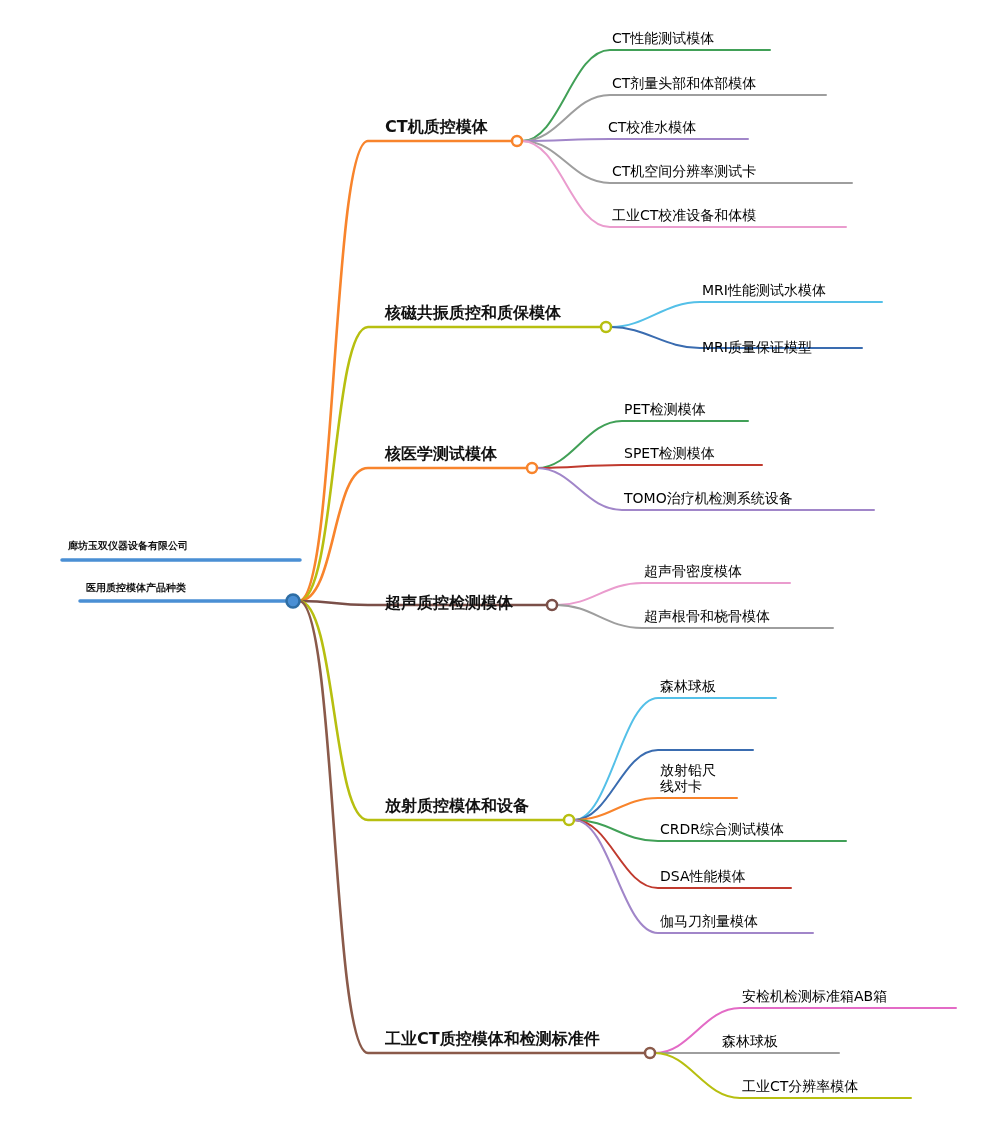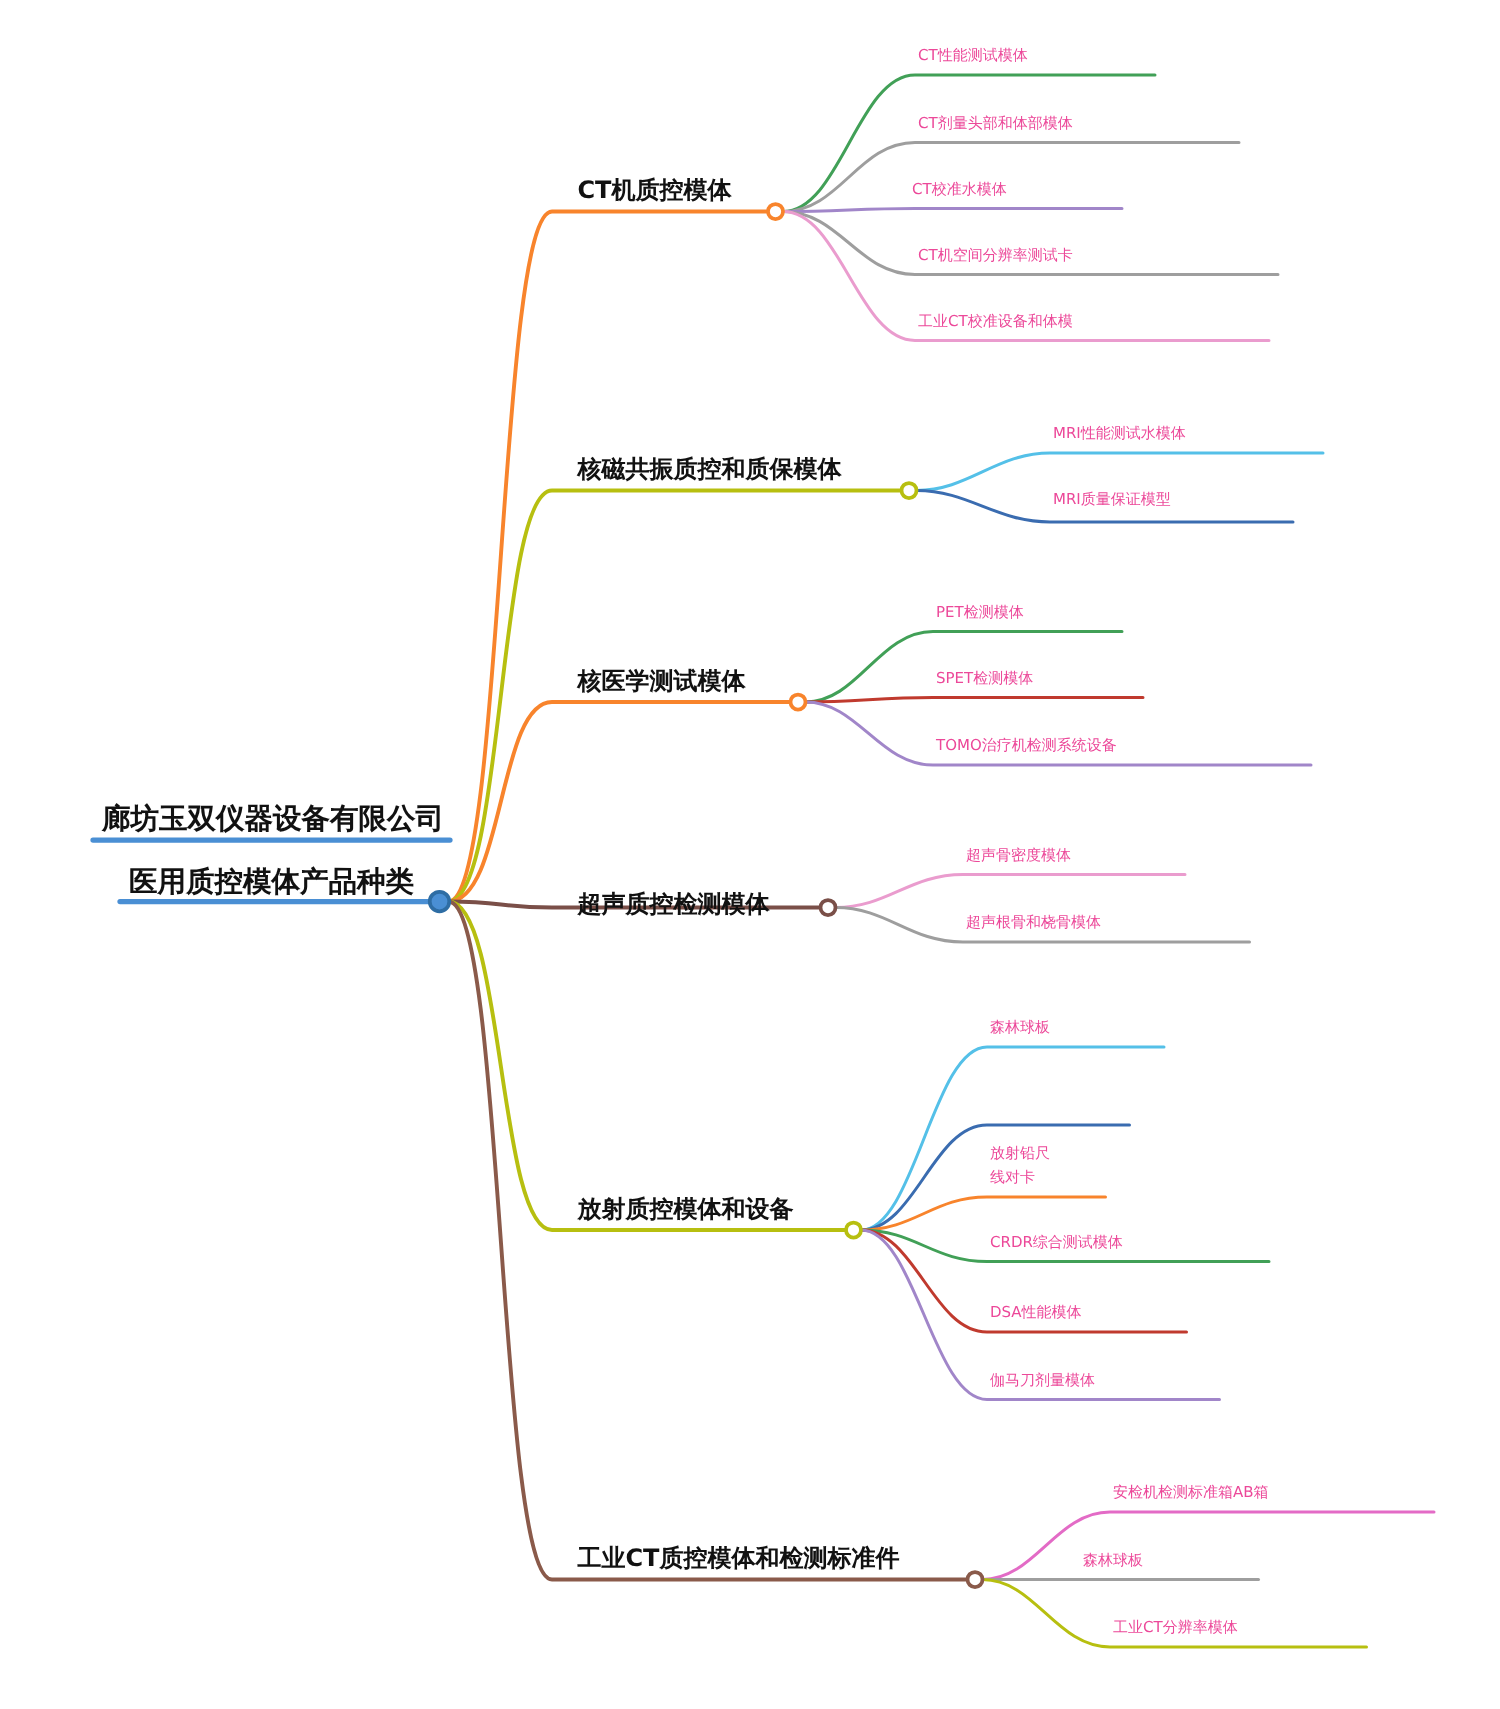--- a/index.html
+++ b/index.html
@@ -4,28 +4,28 @@
 <style>
   * { margin:0; padding:0; box-sizing:border-box; }
   html,body { background:#ffffff; }
   body {
     width:1000px; height:1139px; position:relative; overflow:hidden;
     font-family:"DejaVu Sans","Liberation Sans",sans-serif;
   }
   .mindmap { position:absolute; left:0; top:0; width:1000px; height:1139px; }
   svg.wires { position:absolute; left:0; top:0; }
   .label {
-    position:absolute; white-space:nowrap; color:#ec4899;
-    font-size:10px; line-height:22px;
+    position:absolute; white-space:nowrap; color:#000000;
+    font-size:14px; line-height:22px;
   }
   .branch-label {
     font-weight:bold; font-size:16px; line-height:24px; color:#111111;
   }
   .root-label {
-    font-weight:bold; font-size:19px; line-height:22px; color:#111111;
+    font-weight:bold; font-size:10px; line-height:22px; color:#111111;font-family:Liberation Serif, serif;
   }
 </style>
 </head>
 <body>
 
 <div class="mindmap">
 
   <svg class="wires" width="1000" height="1139" viewBox="0 0 1000 1139">
 
     <path d="M62,560 L300,560" fill="none" stroke-width="3.5" stroke-linecap="round" stroke="#4a8fd4"></path>
@@ -84,21 +84,21 @@
   <div class="label branch-label" style="left:385px; top:794px;">放射质控模体和设备</div>
   <div class="label branch-label" style="left:385px; top:1027px;">工业CT质控模体和检测标准件</div>
 
   <div class="label" style="left:612px; top:27px;">CT性能测试模体</div>
   <div class="label" style="left:612px; top:72px;">CT剂量头部和体部模体</div>
   <div class="label" style="left:608px; top:116px;">CT校准水模体</div>
   <div class="label" style="left:612px; top:160px;">CT机空间分辨率测试卡</div>
   <div class="label" style="left:612px; top:204px;">工业CT校准设备和体模</div>
 
   <div class="label" style="left:702px; top:279px;">MRI性能测试水模体</div>
-  <div class="label" style="left:702px; top:323px;">MRI质量保证模型</div>
+  <div class="label" style="left:702px; top:336px;">MRI质量保证模型</div>
 
   <div class="label" style="left:624px; top:398px;">PET检测模体</div>
   <div class="label" style="left:624px; top:442px;">SPET检测模体</div>
   <div class="label" style="left:624px; top:487px;">TOMO治疗机检测系统设备</div>
 
   <div class="label" style="left:644px; top:560px;">超声骨密度模体</div>
   <div class="label" style="left:644px; top:605px;">超声根骨和桡骨模体</div>
 
   <div class="label" style="left:660px; top:675px;">森林球板</div>
   <div class="label" style="left:660px; top:759px;">放射铅尺</div>

